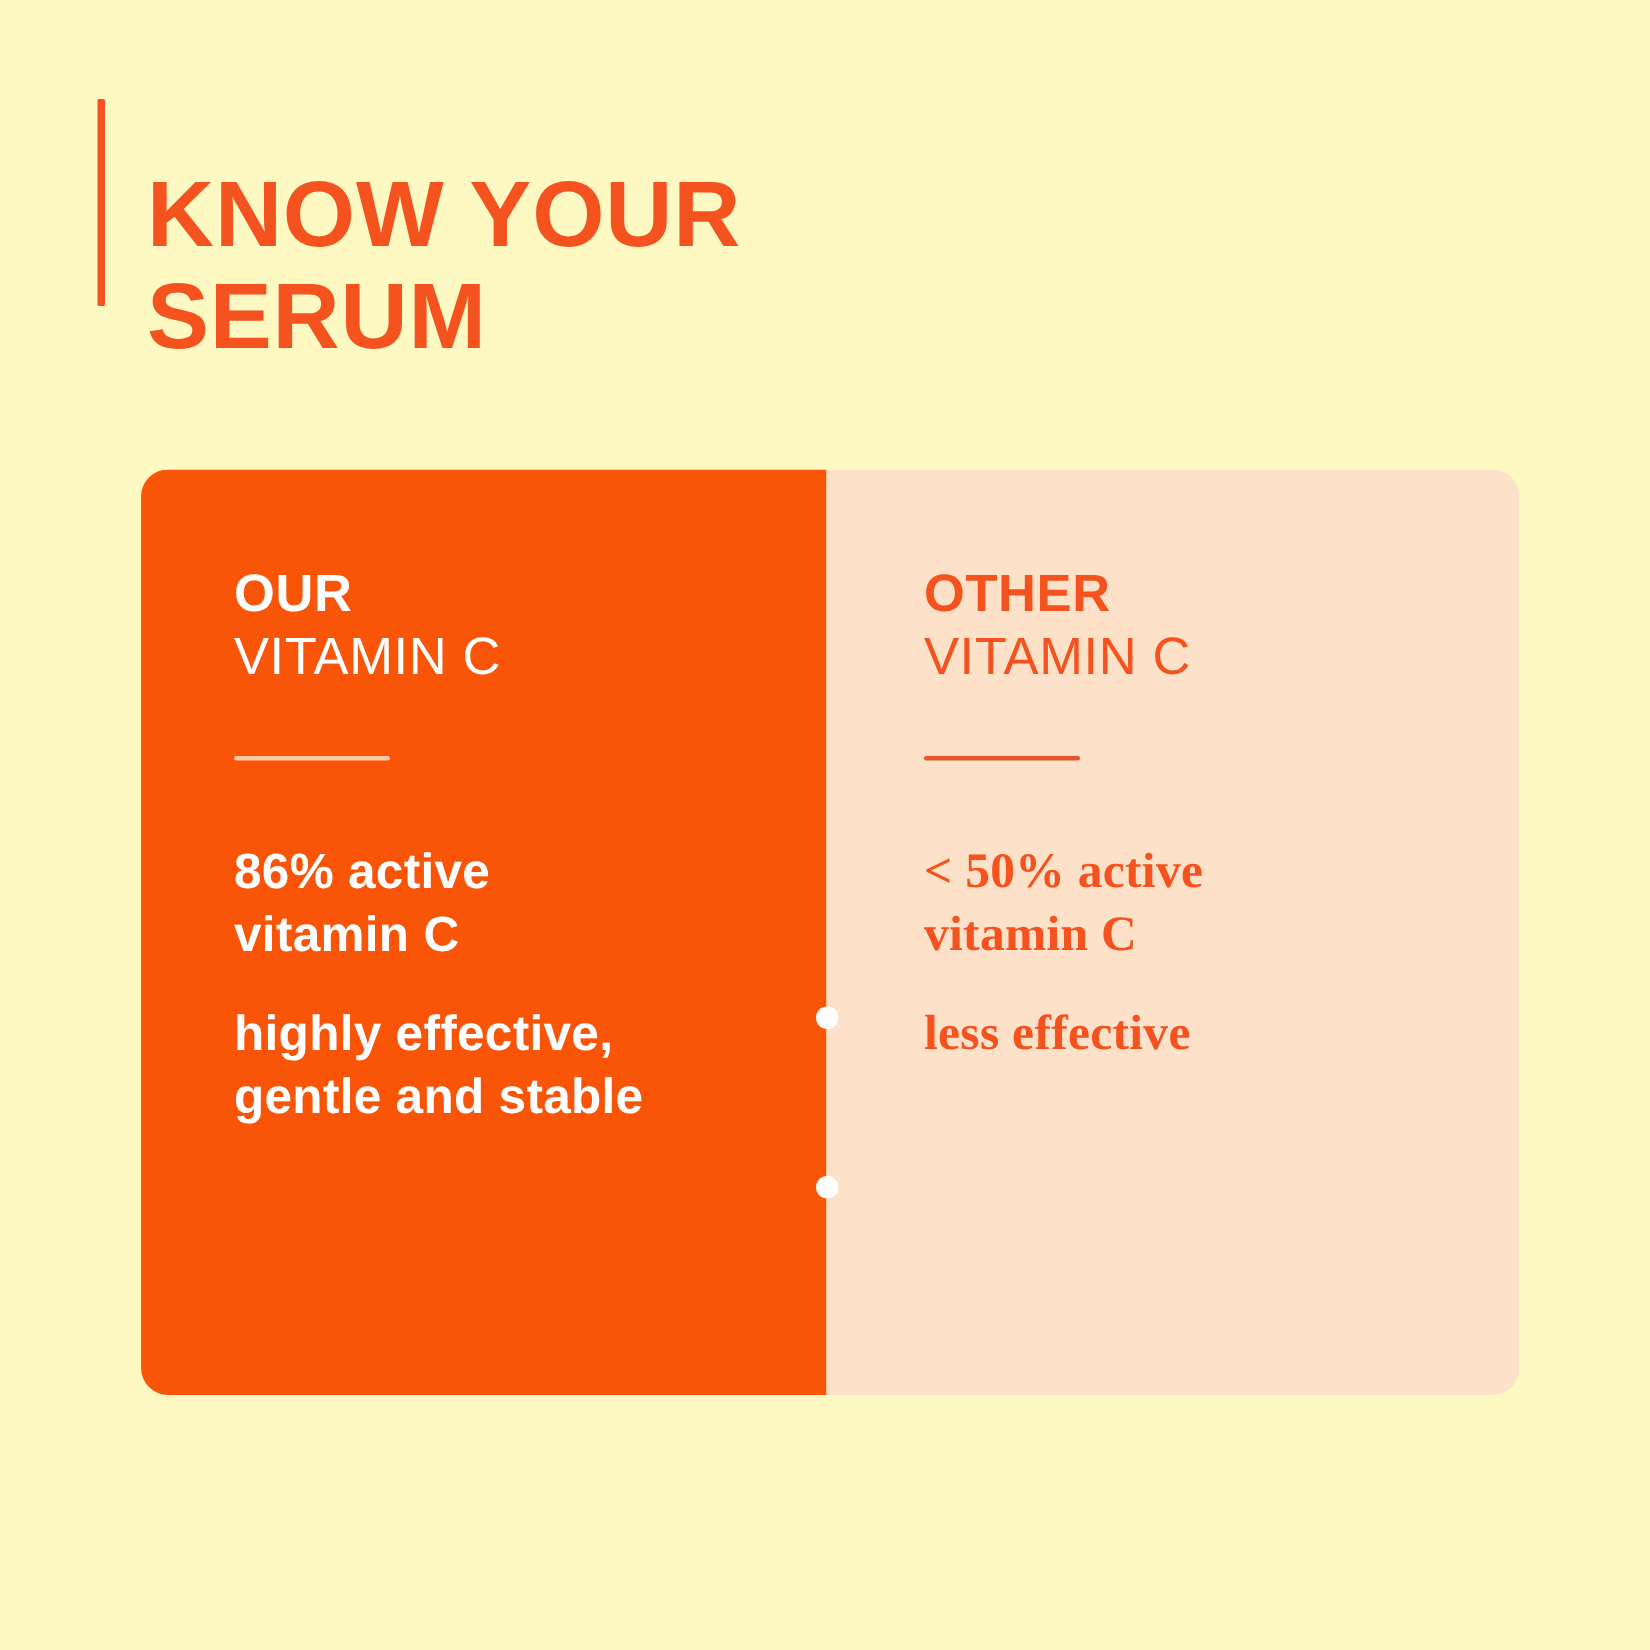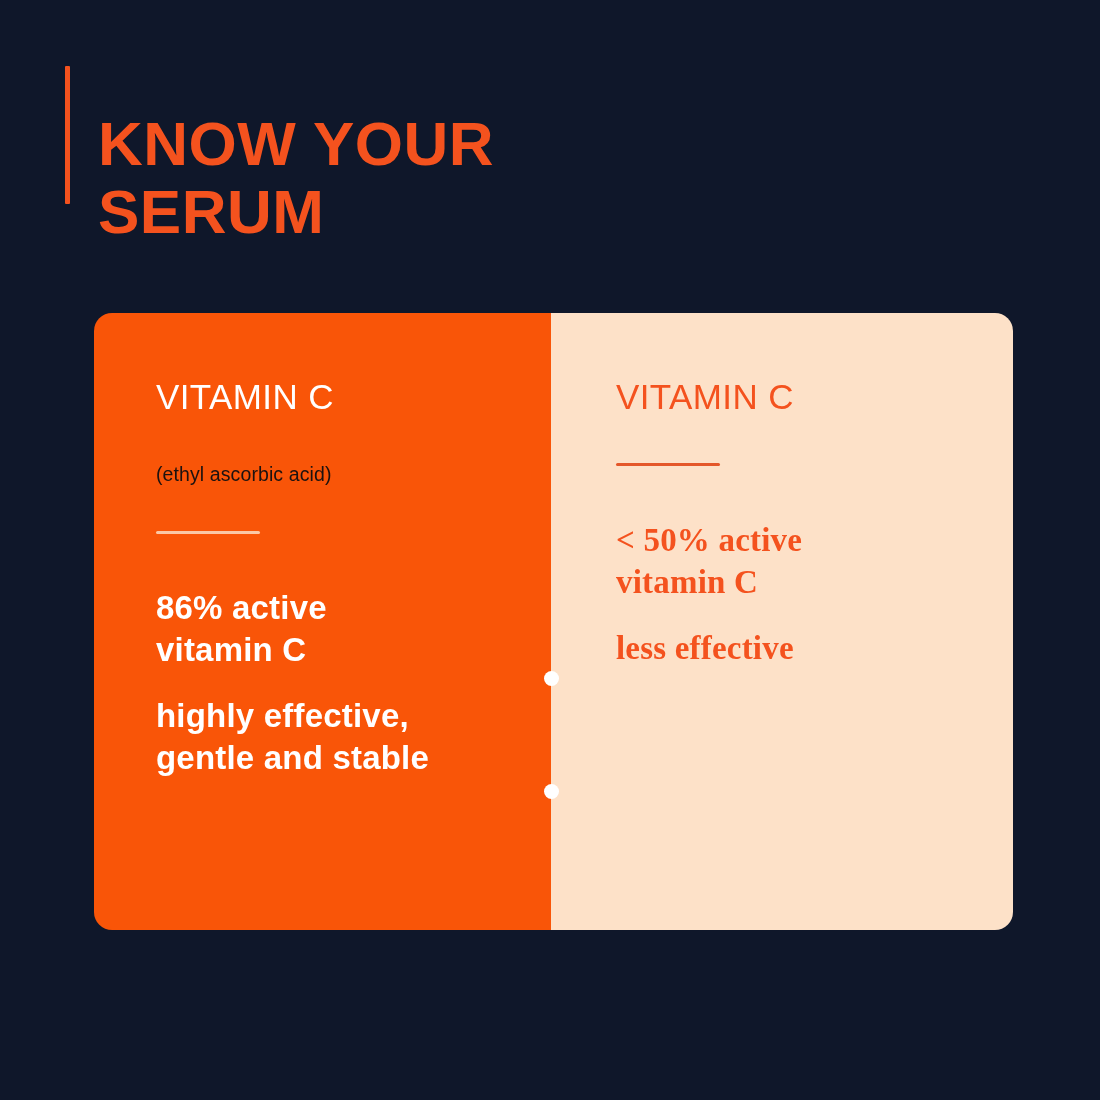--- a/index.html
+++ b/index.html
@@ -13,21 +13,21 @@
     background: #ffffff;
     font-family: "Liberation Sans", sans-serif;
     -webkit-font-smoothing: antialiased;
     overflow: hidden;
   }
 
   .page {
     position: relative;
     width: 1100px;
     height: 1100px;
-    background: #0f172a;
+    background: #fef9c3;
   }
 
   
   .title-block {
     position: absolute;
     left: 65px;
     top: 66px;
     display: flex;
     align-items: stretch;
   }
@@ -169,32 +169,33 @@
 
   <div class="title-block">
     <div class="title-rule"></div>
     <h1 class="title-text">Know Your
 Serum</h1>
   </div>
 
   <div class="card">
 
     <div class="panel panel-left">
+      <p class="head-strong">Our</p>
       <p class="head-light">Vitamin C</p>
-      <p class="sub">(ethyl ascorbic acid)</p>
       <div class="rule"></div>
       <div class="bullets">
         <p class="bullet-text">86% active
 vitamin C</p>
         <p class="bullet-text">highly effective,
 gentle and stable</p>
       </div>
     </div>
 
     <div class="panel panel-right">
+      <p class="head-strong">Other</p>
       <p class="head-light">Vitamin C</p>
       <div class="rule"></div>
       <div class="bullets">
         <p class="bullet-text">&lt; 50% active
 vitamin C</p>
         <p class="bullet-text">less effective</p>
       </div>
     </div>
   </div>
 

